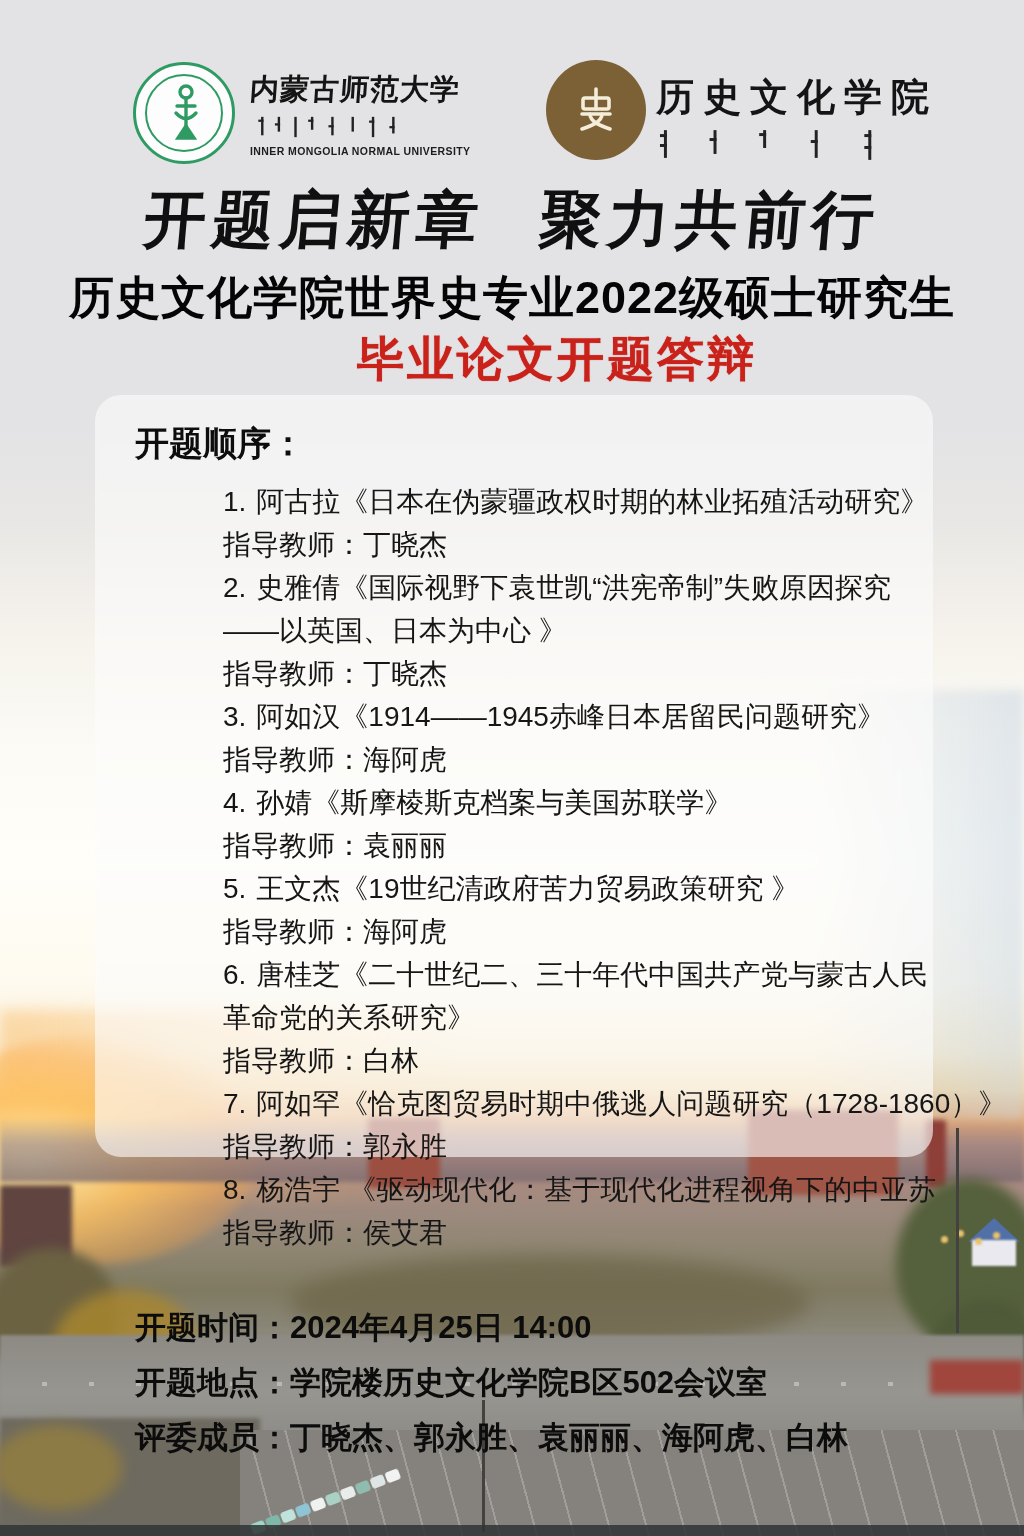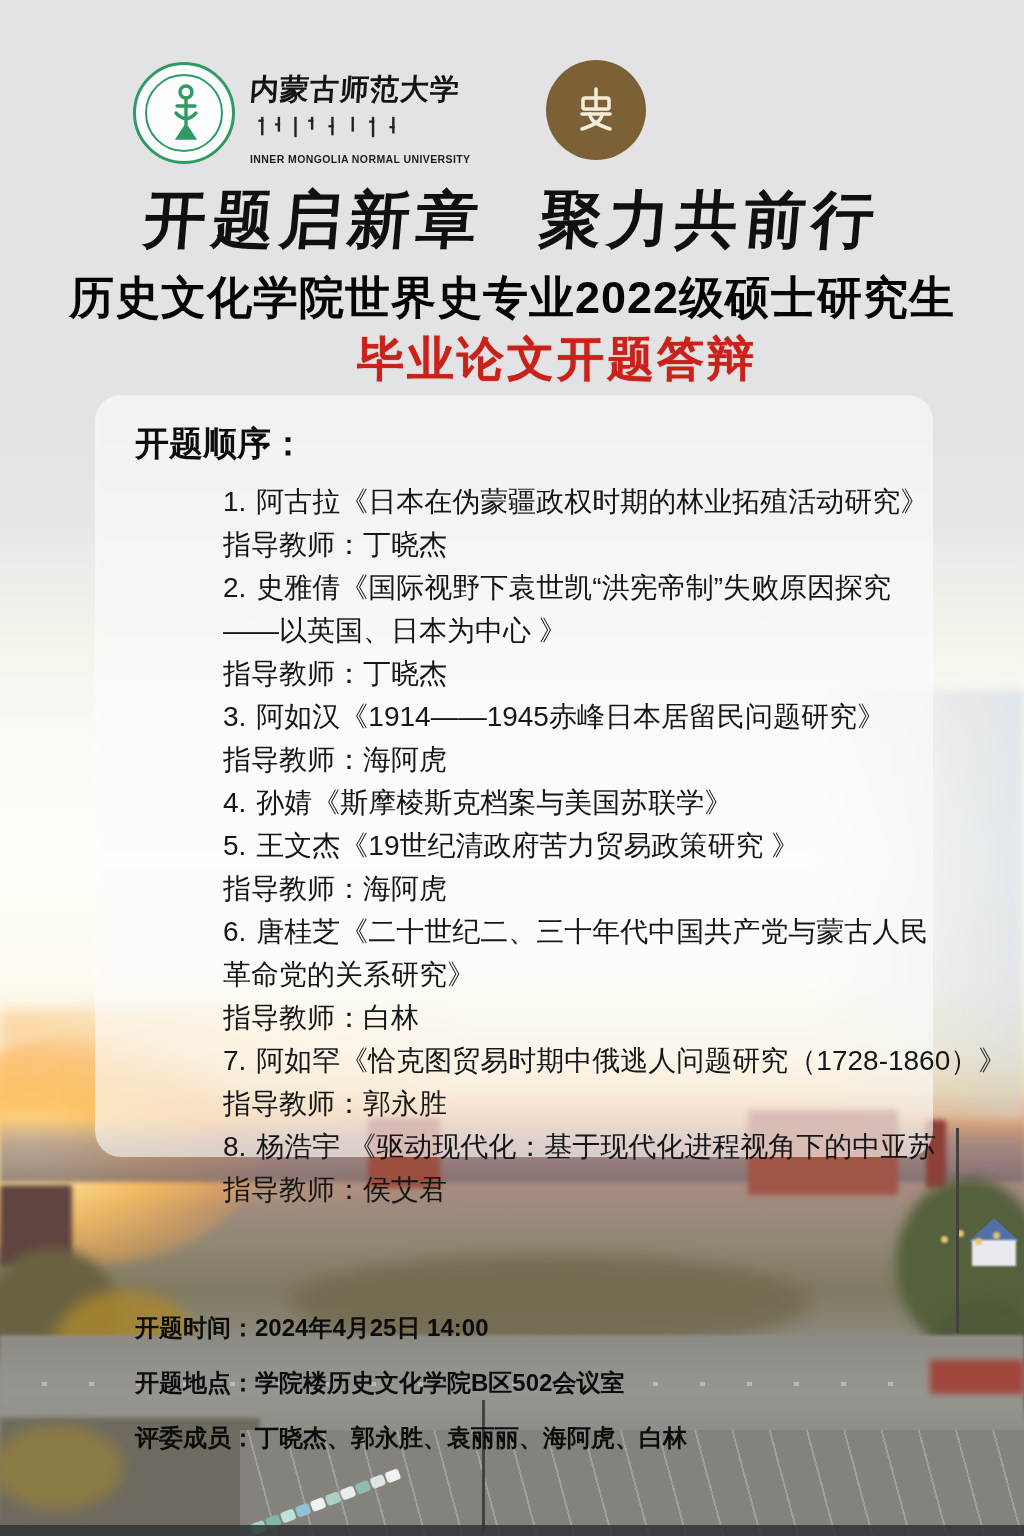--- a/index.html
+++ b/index.html
@@ -63,21 +63,21 @@
 
   
   #emblem-l{position:absolute;left:133px;top:62px;width:102px;height:102px;border-radius:50%;
     background:#fdfdfd;border:3px solid #2f9b63;box-sizing:border-box;}
   #emblem-l .innerring{position:absolute;inset:9px;border:2px solid #2f9b63;border-radius:50%;}
   #emblem-l svg{position:absolute;left:28px;top:16px;}
   #ltext{position:absolute;left:250px;top:70px;width:200px;}
   #lname{font-family:"DejaVu Serif","Liberation Serif",serif;font-weight:700;font-size:29px;
     letter-spacing:1px;color:#141414;transform:skewX(-4deg);white-space:nowrap;}
   .mong{display:block;margin-top:5px;}
-  #leng{font-size:10.5px;font-weight:700;letter-spacing:.4px;color:#1c1c1c;margin-top:14px;white-space:nowrap;}
+  #leng{font-size:10.5px;font-weight:700;letter-spacing:.4px;color:#1c1c1c;margin-top:6px;white-space:nowrap;}
   #emblem-r{position:absolute;left:546px;top:60px;width:100px;height:100px;border-radius:50%;background:#7c6136;}
   #emblem-r svg{position:absolute;left:27px;top:26px;}
   #rtext{position:absolute;left:656px;top:72px;width:260px;}
   #rname{font-family:"DejaVu Serif","Liberation Serif",serif;font-weight:700;font-size:38px;
     letter-spacing:9px;color:#141414;white-space:nowrap;}
 
   
   #calligraphy{position:absolute;left:0;top:178px;width:1024px;text-align:center;
     font-family:"DejaVu Serif","Liberation Serif",serif;font-weight:700;font-size:62px;color:#101010;
     letter-spacing:6px;word-spacing:28px;transform:skewX(-5deg);white-space:nowrap;}
@@ -90,21 +90,21 @@
   
   #card{position:absolute;left:95px;top:395px;width:838px;height:762px;border-radius:26px;
     background:rgba(251,251,252,.62);backdrop-filter:blur(2px);}
   #card-heading{position:absolute;left:40px;top:26px;font-size:34px;font-weight:700;color:#0d0d0d;}
   #items{position:absolute;left:0;top:85px;right:0;}
   .line{font-size:28px;line-height:43px;color:#161616;white-space:nowrap;margin-left:128px;}
   .line.t1{}
   .line.t2:empty{display:none;}
   .num{display:inline-block;margin-right:10px;}
   #cfooter{position:absolute;left:40px;top:905px;}
-  .frow{font-size:24px;font-weight:700;line-height:55px;color:#0c0c0c;white-space:nowrap;}
+  .frow{font-size:31px;font-weight:700;line-height:55px;color:#0c0c0c;white-space:nowrap;}
 </style>
 </head>
 <body>
 
 <div id="stage">
 
   <div id="backdrop">
     <div class="shape" id="cool-right"></div>
     <div class="shape" id="warm-left"></div>
     <div class="shape" id="sun"></div>
@@ -187,20 +187,39 @@
       <g stroke="#f3edda" fill="none" stroke-width="3.6" stroke-linecap="round">
         <path d="M23 3 v9"></path>
         <rect x="10" y="12" width="26" height="11" rx="2"></rect>
         <path d="M23 12 v11"></path>
         <path d="M9 28 h28"></path>
         <path d="M17 28 C17 36 28 40 37 43"></path>
         <path d="M29 28 C29 36 18 40 9 43"></path>
       </g>
     </svg>
   </div>
+  <div id="rtext">
+    <div id="rname">历史文化学院</div>
+    <svg class="mong" width="248" height="34" viewBox="0 0 250 34">
+      <g fill="#222">
+        <rect x="8" y="2" width="3" height="28"></rect>
+          <rect x="4" y="6" width="7" height="3"></rect>
+          <rect x="4" y="16" width="7" height="3"></rect>
+        <rect x="58" y="2" width="3" height="24"></rect>
+          <rect x="54" y="10" width="7" height="3"></rect>
+        <rect x="108" y="2" width="3" height="18"></rect>
+          <rect x="104" y="5" width="7" height="3"></rect>
+        <rect x="160" y="2" width="3" height="28"></rect>
+          <rect x="156" y="12" width="7" height="3"></rect>
+        <rect x="214" y="2" width="3" height="30"></rect>
+          <rect x="210" y="6" width="7" height="3"></rect>
+          <rect x="210" y="18" width="7" height="3"></rect>
+      </g>
+    </svg>
+  </div>
 
   <div id="calligraphy">开题启新章 聚力共前行</div>
   <div id="subtitle">历史文化学院世界史专业2022级硕士研究生</div>
   <div id="redtitle">毕业论文开题答辩</div>
 
   <div id="card">
     <div id="card-heading">开题顺序：</div>
     <div id="items">
         <div>
           <div class="line t1"><span class="num">1.</span><span>阿古拉《日本在伪蒙疆政权时期的林业拓殖活动研究》</span></div>
@@ -210,20 +229,21 @@
           <div class="line t1"><span class="num">2.</span><span>史雅倩《国际视野下袁世凯“洪宪帝制”失败原因探究</span></div>
           <div class="line t2">——以英国、日本为中心 》</div>
           <div class="line adv"><span>指导教师：</span><span>丁晓杰</span></div>
         </div>
         <div>
           <div class="line t1"><span class="num">3.</span><span>阿如汉《1914——1945赤峰日本居留民问题研究》</span></div>
           <div class="line adv"><span>指导教师：</span><span>海阿虎</span></div>
         </div>
         <div>
           <div class="line t1"><span class="num">4.</span><span>孙婧《斯摩棱斯克档案与美国苏联学》</span></div>
+          <div class="line adv"><span>指导教师：</span><span>袁丽丽</span></div>
         </div>
         <div>
           <div class="line t1"><span class="num">5.</span><span>王文杰《19世纪清政府苦力贸易政策研究 》</span></div>
           <div class="line adv"><span>指导教师：</span><span>海阿虎</span></div>
         </div>
         <div>
           <div class="line t1"><span class="num">6.</span><span>唐桂芝《二十世纪二、三十年代中国共产党与蒙古人民</span></div>
           <div class="line t2">革命党的关系研究》</div>
           <div class="line adv"><span>指导教师：</span><span>白林</span></div>
         </div>

